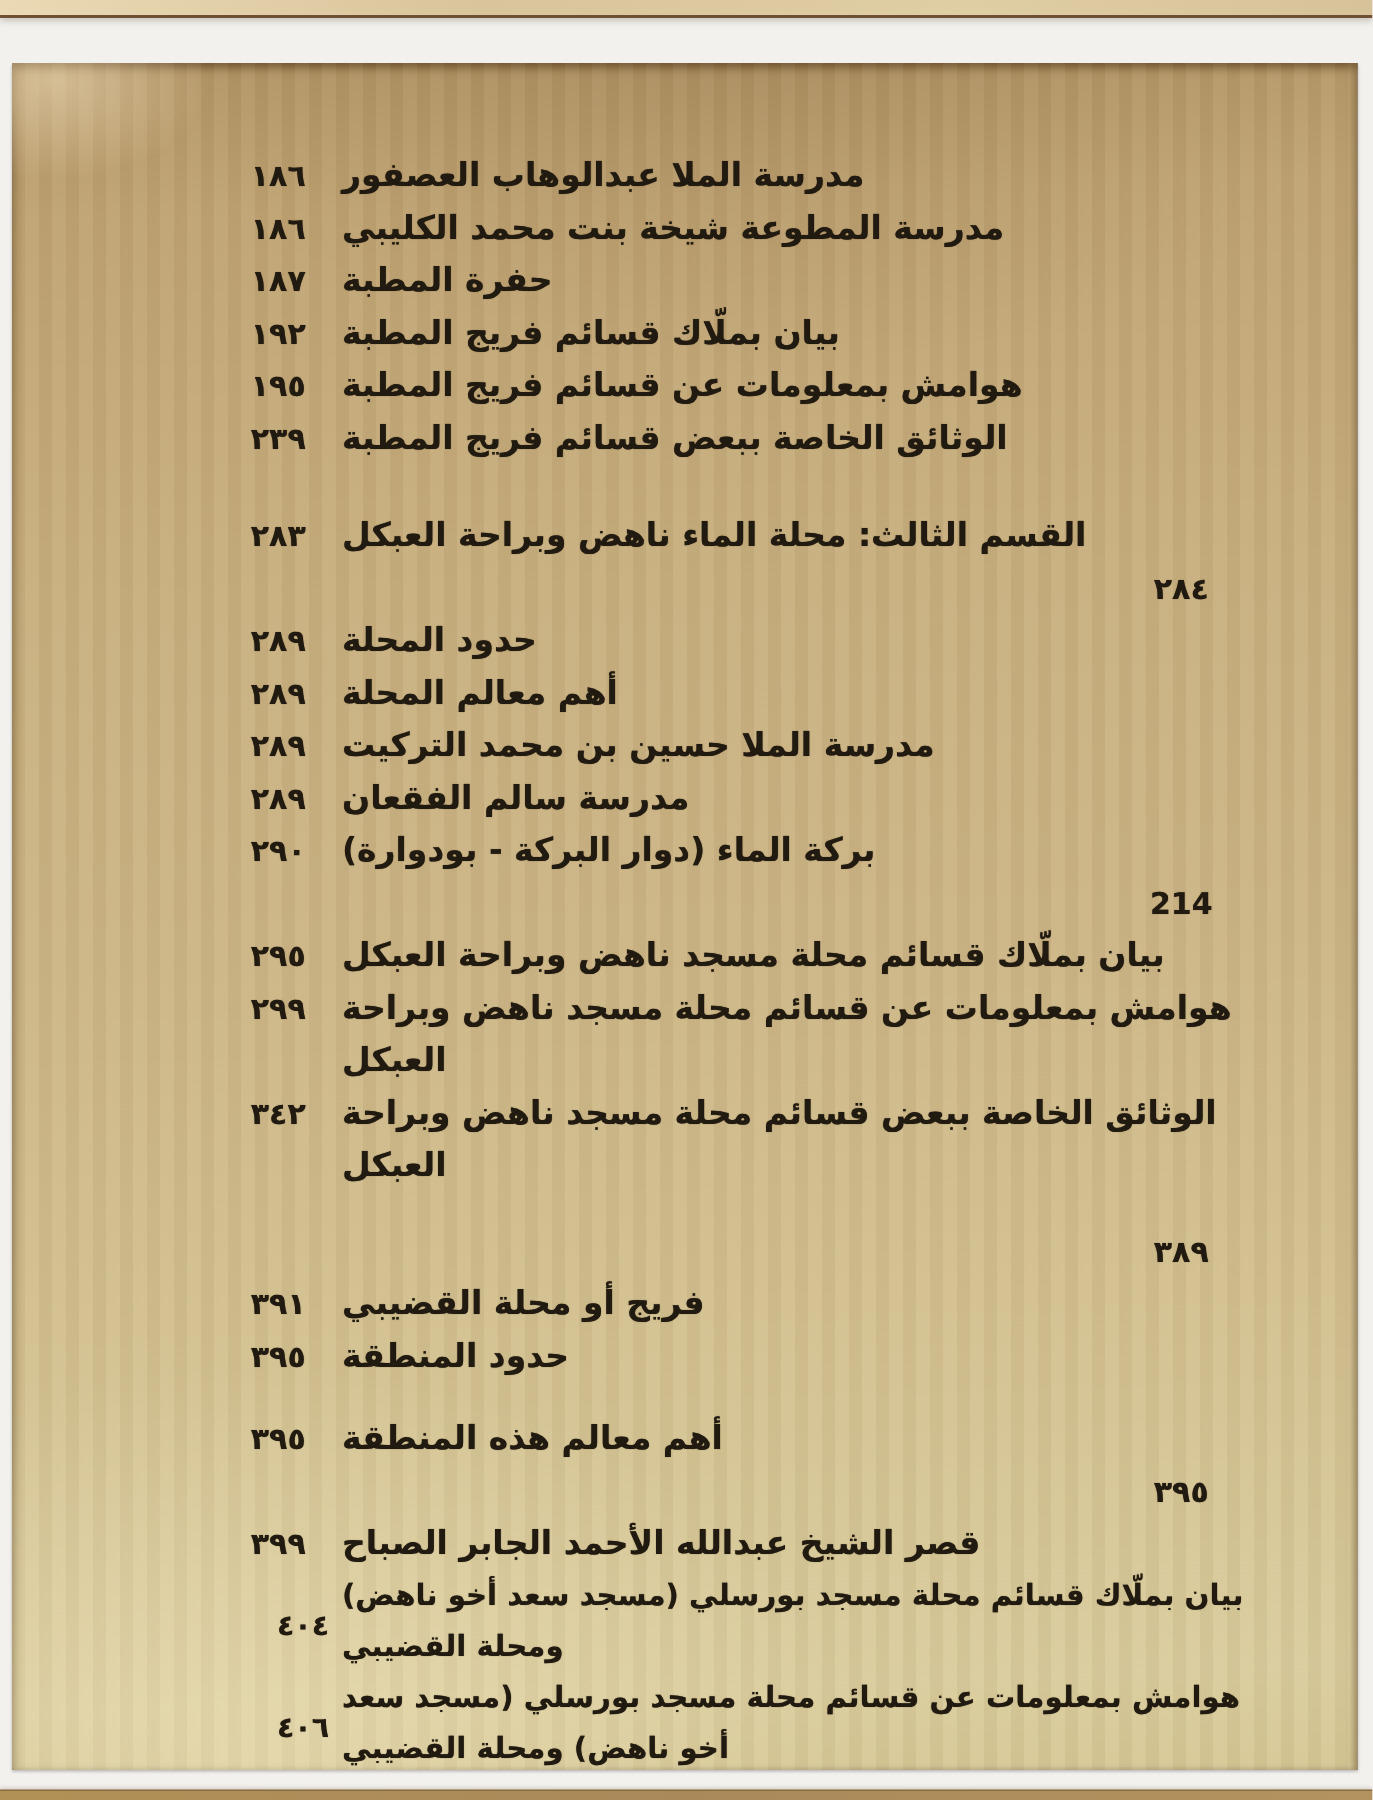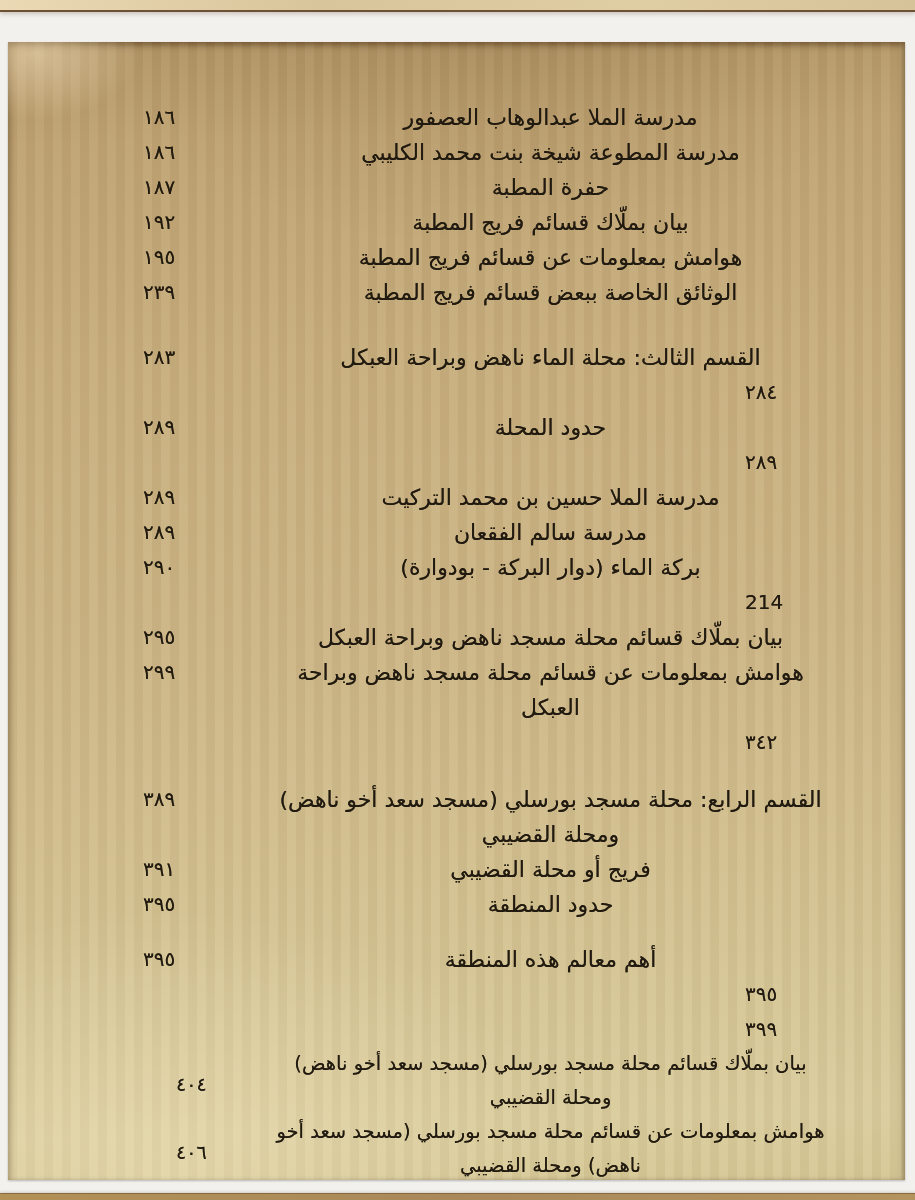--- a/index.html
+++ b/index.html
@@ -60,33 +60,32 @@
   }
 
   .row {
     display:flex;
     align-items:flex-start;
     min-height:35px;
   }
   .entry {
     flex:1;
     font-size:22px;
-    font-weight:400;
+    font-weight:700;
     line-height:35px;
-    text-align:center;
+    text-align:left;
     letter-spacing:0;
     text-shadow:0 0 .6px rgba(35,25,10,.75);
-    margin-left:43px;
   }
   .num {
     width:85px;
     font-size:20px;
-    font-weight:400;
+    font-weight:700;
     line-height:35px;
-    text-align:left;          
+    text-align:center;          
     text-shadow:0 0 .6px rgba(35,25,10,.75);
   }
 
   .group:nth-child(2) { margin-top:30px; }
   .group:nth-child(3) { margin-top:22px; }
   .group:nth-child(4) { margin-top:20px; }
 
   
   .group:nth-child(4) .row:nth-child(n+4) .entry { font-size:19.5px; line-height:34px; }
   .group:nth-child(4) .row:nth-child(n+4) .num   { padding-left:33px; font-size:19px; line-height:34px;margin-top:20px; }
@@ -130,20 +129,21 @@
           <div class="num">٢٨٣</div>
         </div>
         <div class="row">
           <div class="num">٢٨٤</div>
         </div>
         <div class="row">
           <div class="entry">حدود المحلة</div>
           <div class="num">٢٨٩</div>
         </div>
         <div class="row">
+          <div class="entry">أهم معالم المحلة</div>
           <div class="num">٢٨٩</div>
         </div>
         <div class="row">
           <div class="entry">مدرسة الملا حسين بن محمد التركيت</div>
           <div class="num">٢٨٩</div>
         </div>
         <div class="row">
           <div class="entry">مدرسة سالم الفقعان</div>
           <div class="num">٢٨٩</div>
         </div>
@@ -156,46 +156,47 @@
         </div>
         <div class="row">
           <div class="entry">بيان بملّاك قسائم محلة مسجد ناهض وبراحة العبكل</div>
           <div class="num">٢٩٥</div>
         </div>
         <div class="row">
           <div class="entry">هوامش بمعلومات عن قسائم محلة مسجد ناهض وبراحة العبكل</div>
           <div class="num">٢٩٩</div>
         </div>
         <div class="row">
+          <div class="entry">الوثائق الخاصة ببعض قسائم محلة مسجد ناهض وبراحة العبكل</div>
           <div class="num">٣٤٢</div>
         </div>
       </div>
       <div class="group">
         <div class="row">
-          <div class="entry">القسم الرابع: محلة مسجد بورسلي (مسجد سعد أخو ناهض) ومحلة القضيبي</div>
           <div class="num">٣٨٩</div>
         </div>
         <div class="row">
           <div class="entry">فريج أو محلة القضيبي</div>
           <div class="num">٣٩١</div>
         </div>
         <div class="row">
           <div class="entry">حدود المنطقة</div>
           <div class="num">٣٩٥</div>
         </div>
       </div>
       <div class="group">
         <div class="row">
           <div class="entry">أهم معالم هذه المنطقة</div>
           <div class="num">٣٩٥</div>
         </div>
         <div class="row">
           <div class="num">٣٩٥</div>
         </div>
         <div class="row">
+          <div class="entry">قصر الشيخ عبدالله الأحمد الجابر الصباح</div>
           <div class="num">٣٩٩</div>
         </div>
         <div class="row">
           <div class="entry">بيان بملّاك قسائم محلة مسجد بورسلي (مسجد سعد أخو ناهض) ومحلة القضيبي</div>
           <div class="num">٤٠٤</div>
         </div>
         <div class="row">
           <div class="entry">هوامش بمعلومات عن قسائم محلة مسجد بورسلي (مسجد سعد أخو ناهض) ومحلة القضيبي</div>
           <div class="num">٤٠٦</div>
         </div>

